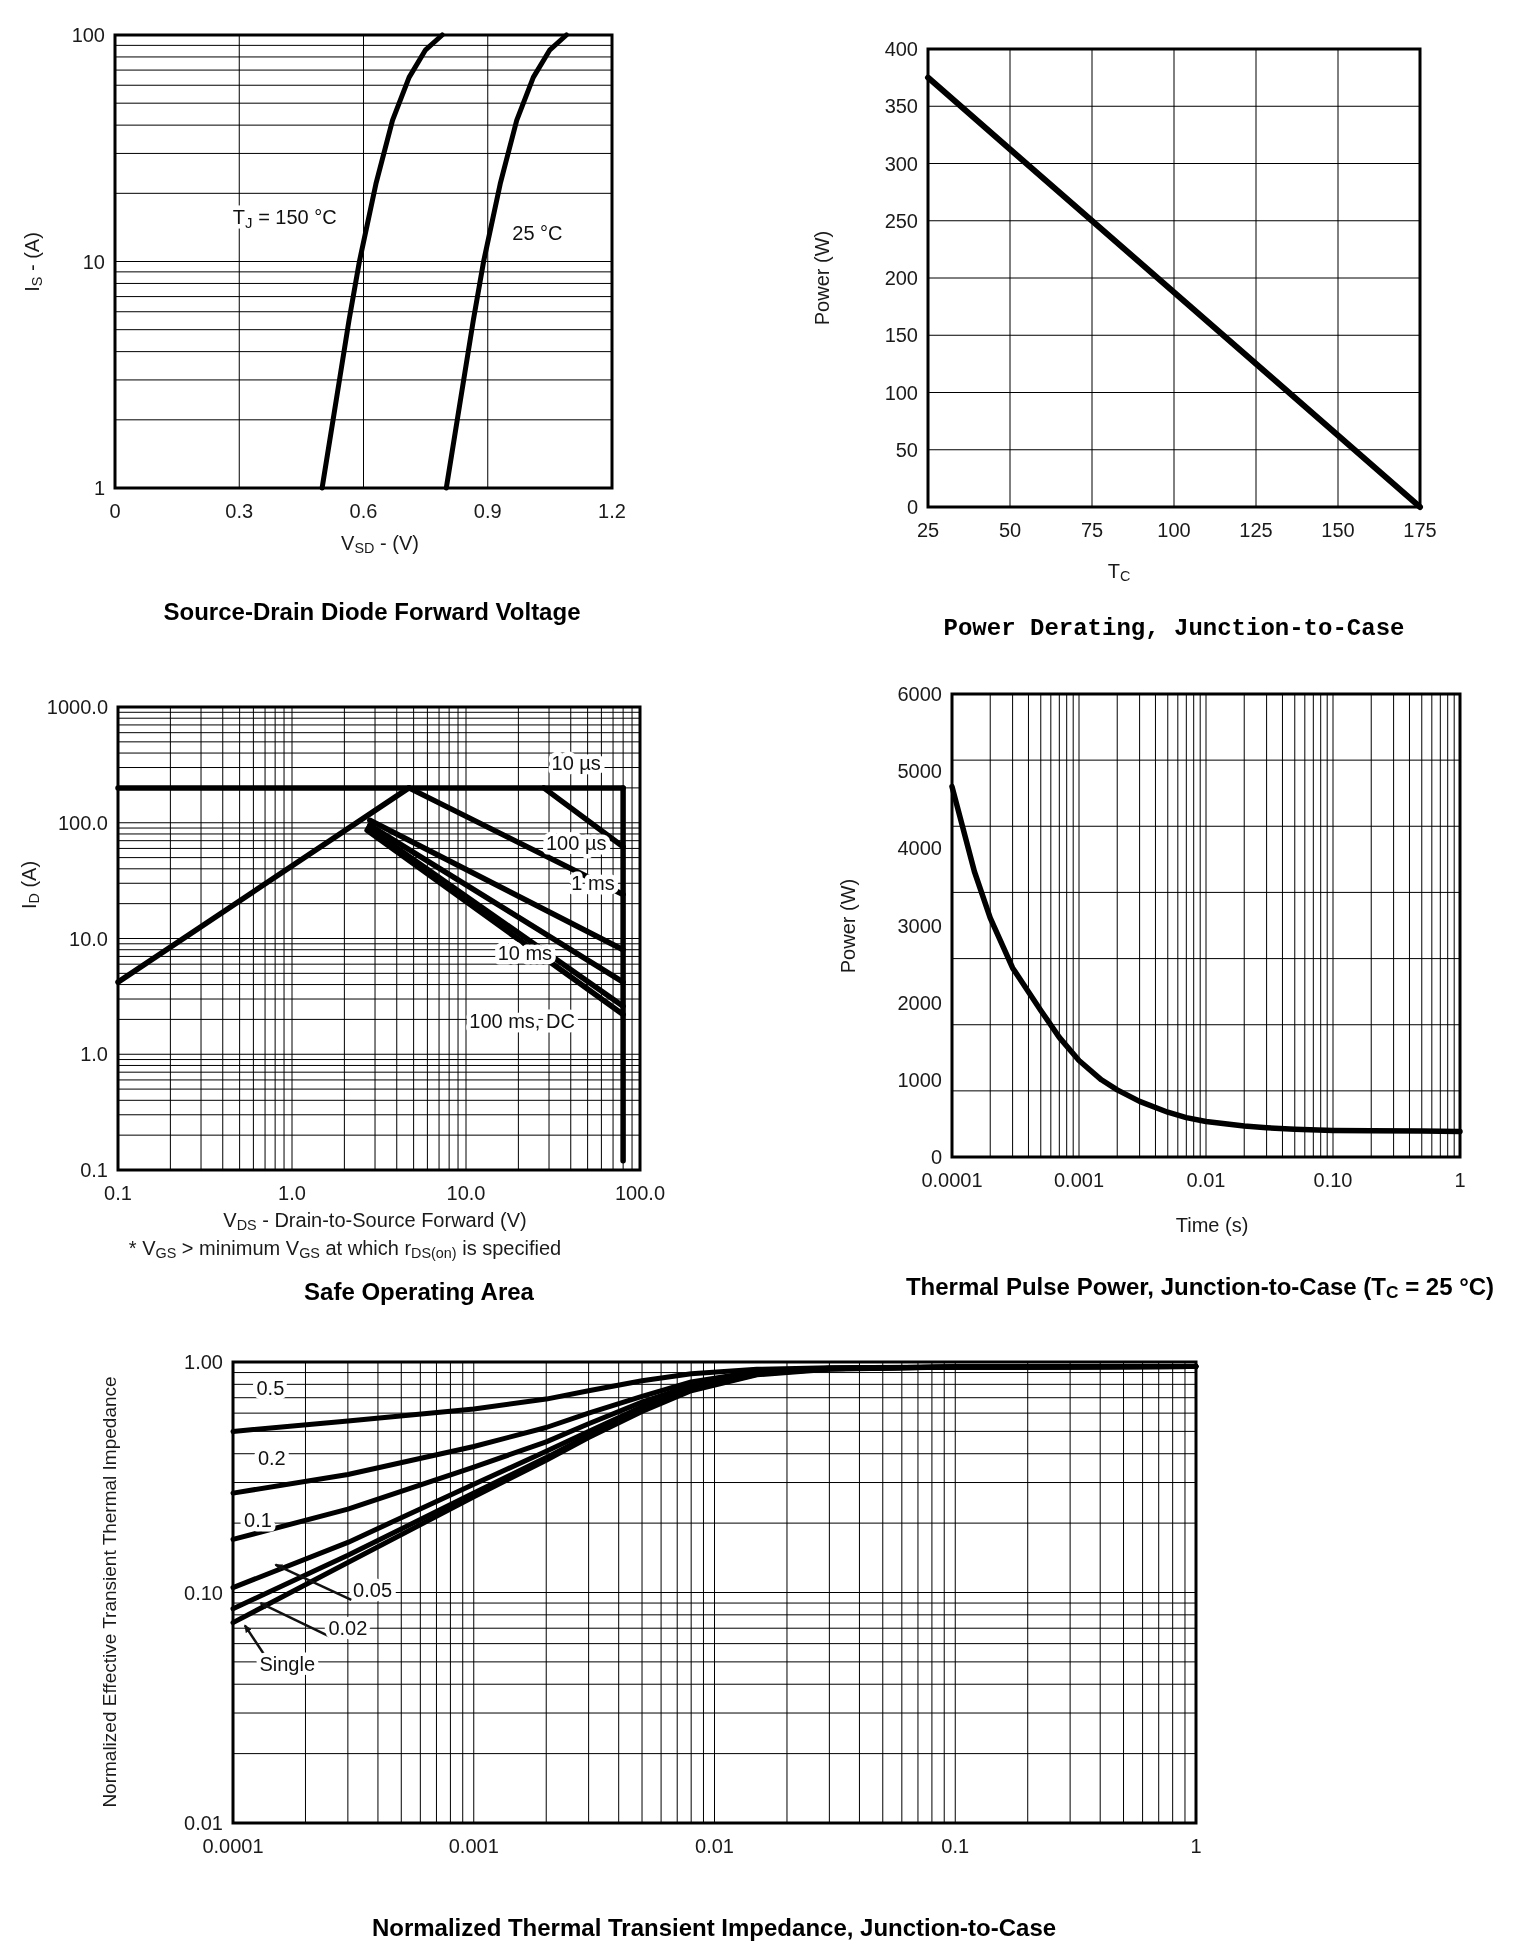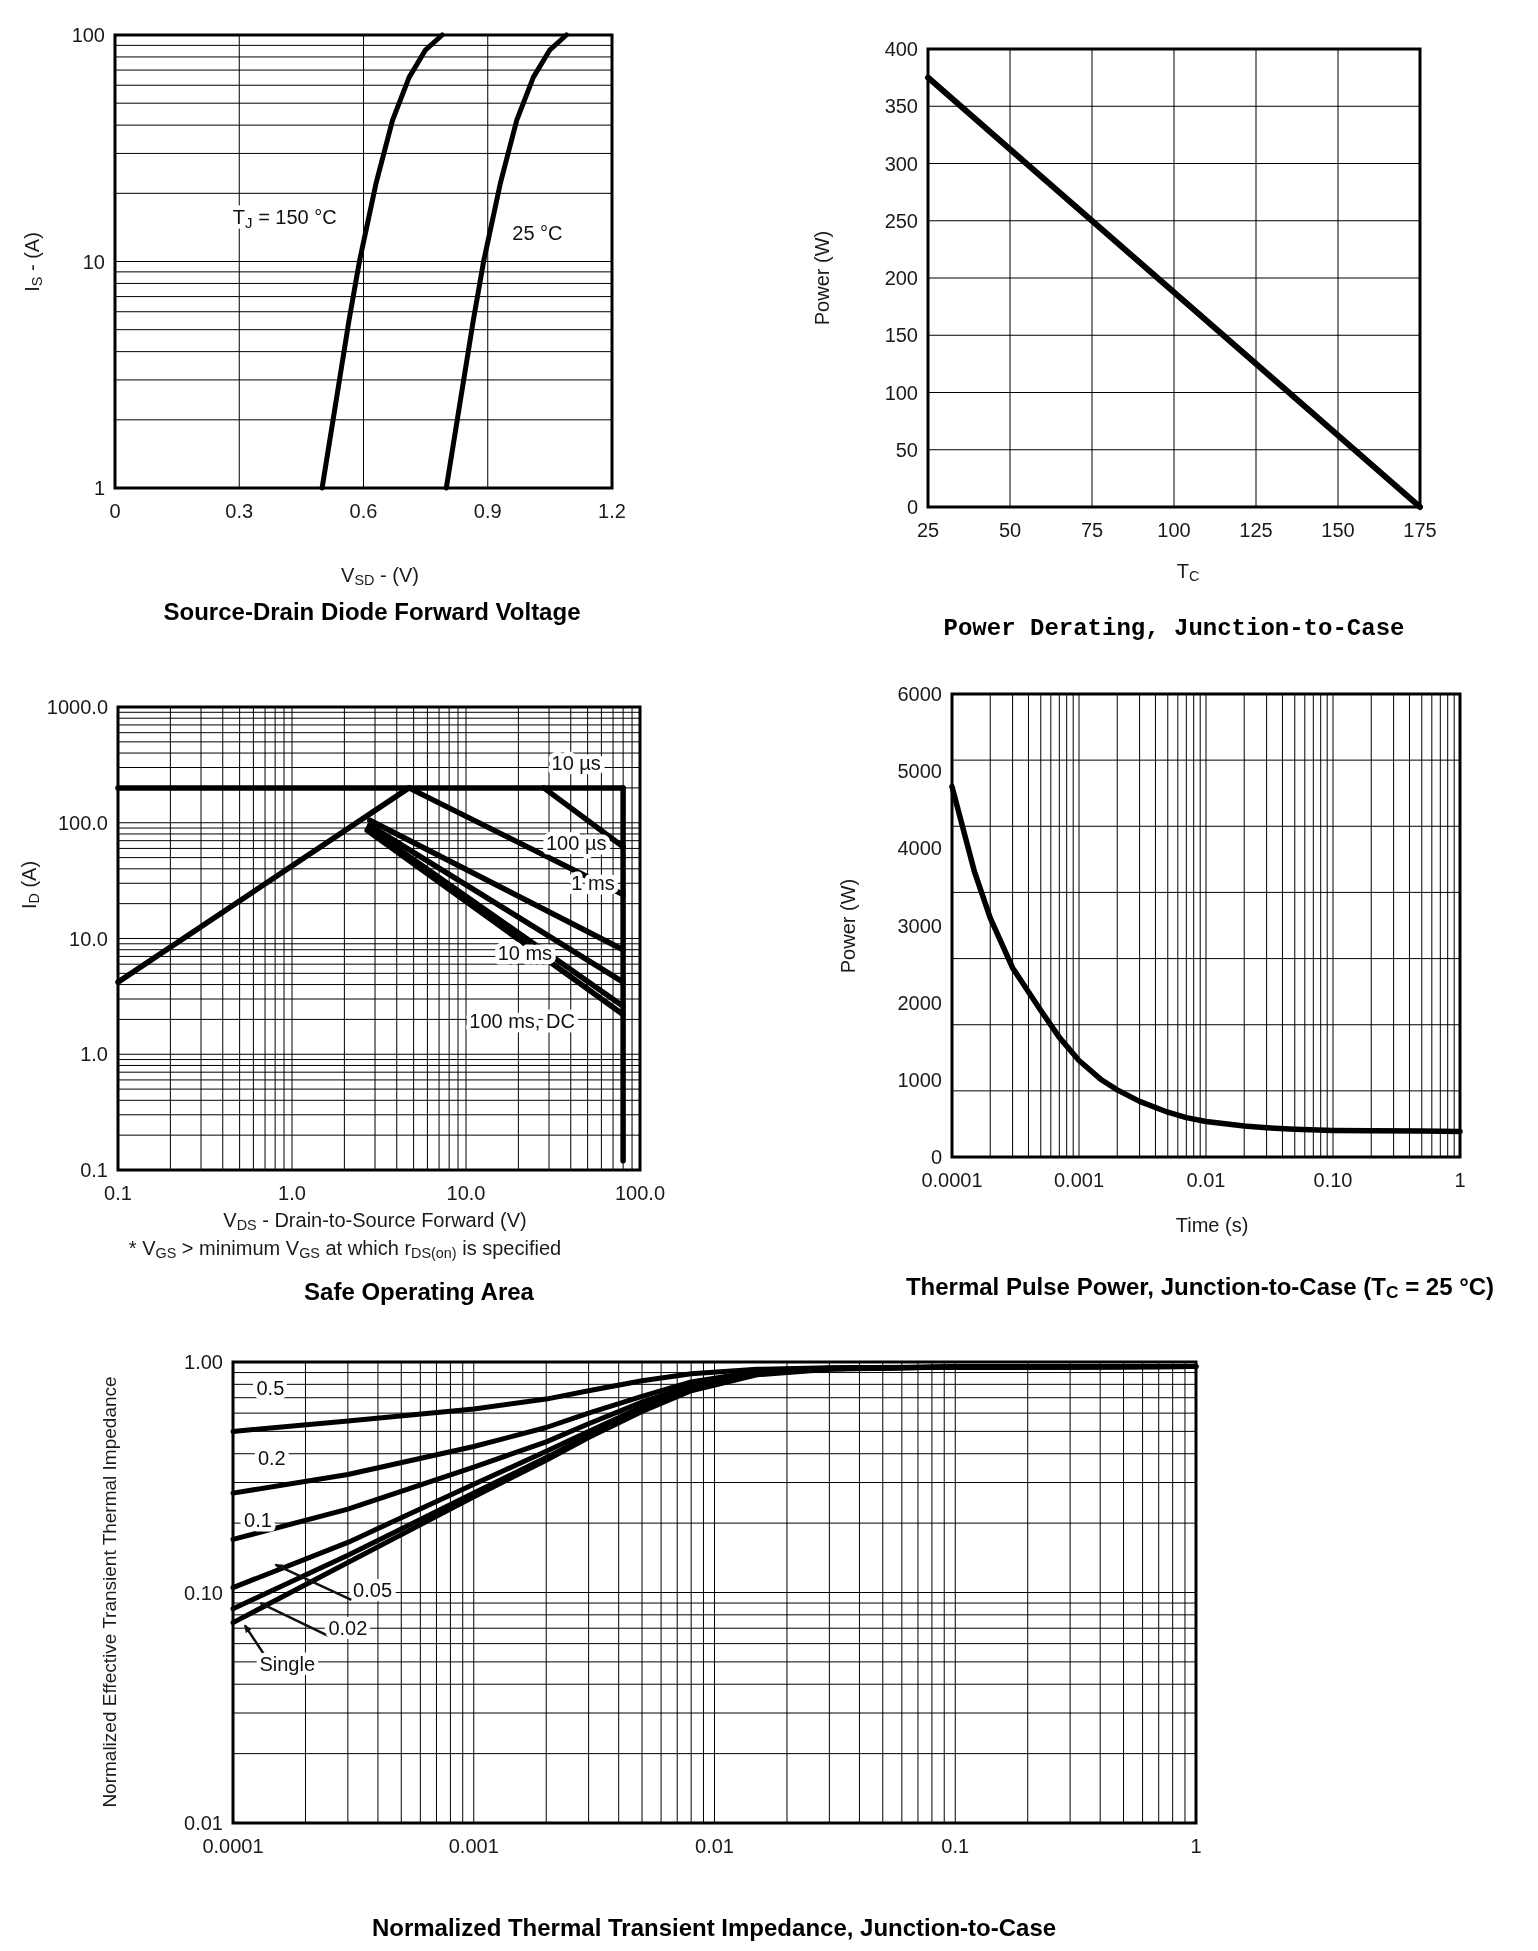--- a/index.html
+++ b/index.html
@@ -56,21 +56,21 @@
         <text x="0" y="483" text-anchor="middle" class="tick">0</text>
         <text x="124.25" y="483" text-anchor="middle" class="tick">0.3</text>
         <text x="248.5" y="483" text-anchor="middle" class="tick">0.6</text>
         <text x="372.75" y="483" text-anchor="middle" class="tick">0.9</text>
         <text x="497" y="483" text-anchor="middle" class="tick">1.2</text>
         <text x="-10" y="453" dy="0.35em" text-anchor="end" class="tick">1</text>
         <text x="-10" y="226.5" dy="0.35em" text-anchor="end" class="tick">10</text>
         <text x="-10" y="0" dy="0.35em" text-anchor="end" class="tick">100</text>
       </svg>
     <div class="vlabel" style="left:33px;top:262px;"><span>I</span><span class="sub">S</span><span> - (A)</span></div>
-    <div class="axlabel" style="left:380px;top:576px;"><span>V</span><span class="sub">SD</span><span> - (V)</span></div>
+    <div class="axlabel" style="left:380px;top:544px;"><span>V</span><span class="sub">SD</span><span> - (V)</span></div>
     <div class="title" style="left:372px;top:612px;"><span>Source-Drain Diode Forward Voltage</span></div>
   </section>
 
   <section class="chart-layer">
     <svg class="plot" style="left:928px;top:49px;" width="492" height="458">
         <line x1="82" y1="0" x2="82" y2="458" class="grid"></line>
         <line x1="164" y1="0" x2="164" y2="458" class="grid"></line>
         <line x1="246" y1="0" x2="246" y2="458" class="grid"></line>
         <line x1="328" y1="0" x2="328" y2="458" class="grid"></line>
         <line x1="410" y1="0" x2="410" y2="458" class="grid"></line>
@@ -94,21 +94,21 @@
         <text x="-10" y="400.75" dy="0.35em" text-anchor="end" class="tick">50</text>
         <text x="-10" y="343.5" dy="0.35em" text-anchor="end" class="tick">100</text>
         <text x="-10" y="286.25" dy="0.35em" text-anchor="end" class="tick">150</text>
         <text x="-10" y="229" dy="0.35em" text-anchor="end" class="tick">200</text>
         <text x="-10" y="171.75" dy="0.35em" text-anchor="end" class="tick">250</text>
         <text x="-10" y="114.5" dy="0.35em" text-anchor="end" class="tick">300</text>
         <text x="-10" y="57.25" dy="0.35em" text-anchor="end" class="tick">350</text>
         <text x="-10" y="0" dy="0.35em" text-anchor="end" class="tick">400</text>
       </svg>
     <div class="vlabel" style="left:822px;top:278px;"><span>Power  (W)</span></div>
-    <div class="axlabel" style="left:1188px;top:572px;"><span>T</span><span class="sub">C</span></div>
+    <div class="axlabel" style="left:1119px;top:572px;"><span>T</span><span class="sub">C</span></div>
     <div class="title" style="left:1174px;top:628px;font-family:Liberation Mono, monospace;"><span>Power Derating, Junction-to-Case</span></div>
   </section>
 
   <section class="chart-layer">
     <svg class="plot" style="left:118px;top:707px;" width="522" height="463">
         <line x1="52.37921924553274" y1="0" x2="52.37921924553274" y2="463" class="grid"></line>
         <line x1="83.01909832122126" y1="0" x2="83.01909832122126" y2="463" class="grid"></line>
         <line x1="104.75843849106545" y1="0" x2="104.75843849106545" y2="463" class="grid"></line>
         <line x1="121.62078075446726" y1="0" x2="121.62078075446726" y2="463" class="grid"></line>
         <line x1="135.398317566754" y1="0" x2="135.398317566754" y2="463" class="grid"></line>

